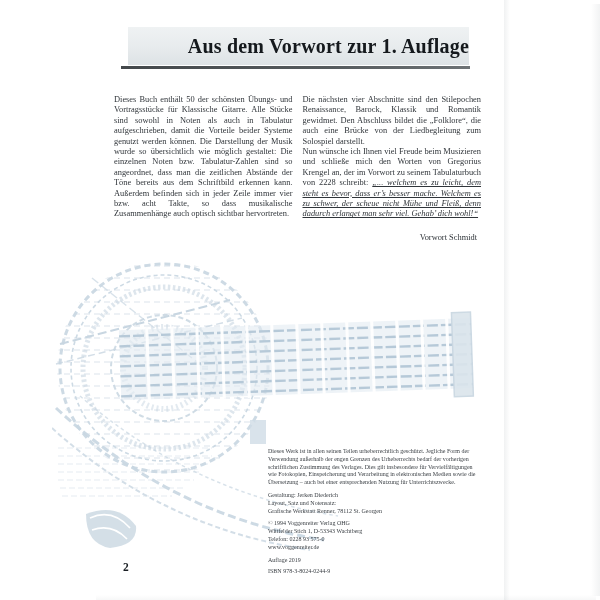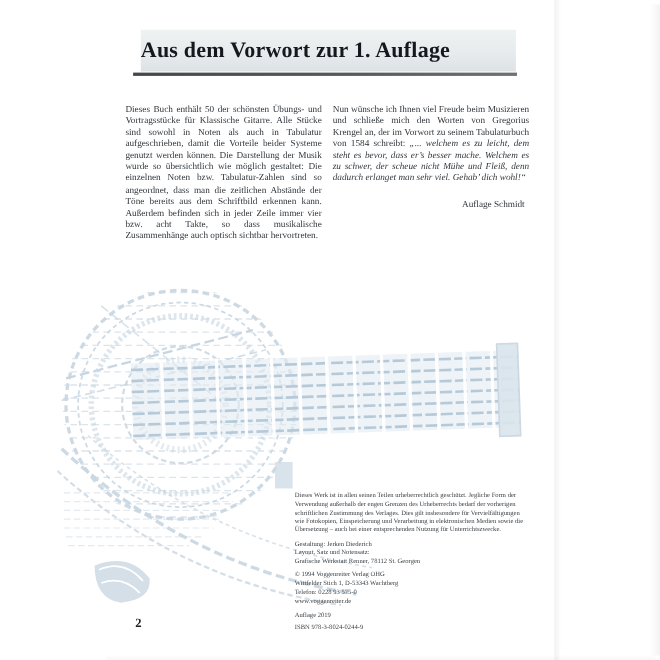--- a/index.html
+++ b/index.html
@@ -4,37 +4,37 @@
 <style>
   html,body{margin:0;padding:0;background:#ffffff;}
   .sheet{
     position:relative;width:600px;height:600px;background:#ffffff;overflow:hidden;
     font-family:"Liberation Serif", serif;color:#2c3136;
   }
   
   .titlebox{
     position:absolute;left:128px;top:27px;width:341px;height:38px;
     background:linear-gradient(180deg,#eff2f3 0%,#e7ebed 55%,#dde2e5 100%);
-    display:flex;align-items:center;justify-content:flex-start;
+    display:flex;align-items:center;justify-content:flex-end;
   }
   .titlebox h1{
     margin:0;font-size:20px;font-weight:bold;color:#15191d;letter-spacing:.2px;
     font-family:"Liberation Serif", serif;
   }
   .title-rule{
     position:absolute;left:121px;top:66px;width:349px;height:3px;
     background:linear-gradient(90deg,#43484b 0%,#565b5e 60%,#6d7275 100%);
   }
   
   .cols{
     position:absolute;left:114px;top:95px;width:367px;display:flex;gap:10px;z-index:2;
   }
   .col{flex:1;font-size:8.4px;line-height:10.4px;text-align:justify;color:#30353a;}
   .col p{margin:0;}
-  .col em{font-style:italic;}
+  .col em{font-style:italic;text-decoration:underline;}
   .sig{text-align:right;margin-top:13px !important;padding-right:4px;}
   
   .imprint{position:absolute;left:268px;top:448px;width:208px;z-index:2;}
   .fine{margin:0 0 4px 0;font-size:6px;line-height:7.8px;color:#3a3f44;}
   .pre{white-space:pre-line;}
   .gap{margin-bottom:5px;}
   .pagenum{
     position:absolute;left:123px;top:561px;font-size:11.5px;font-weight:bold;color:#1a1f24;z-index:2;
   }
   
@@ -149,22 +149,23 @@
   <div class="titlebox">
     <h1>Aus dem Vorwort zur 1. Auflage</h1>
   </div>
   <div class="title-rule"></div>
 
   <div class="cols">
     <div class="col">
       <p>Dieses Buch enthält 50 der schönsten Übungs- und Vortragsstücke für Klassische Gitarre. Alle Stücke sind sowohl in Noten als auch in Tabulatur aufgeschrieben, damit die Vorteile beider Systeme genutzt werden können. Die Darstellung der Musik wurde so übersichtlich wie möglich gestaltet: Die einzelnen Noten bzw. Tabulatur-Zahlen sind so angeordnet, dass man die zeitlichen Abstände der Töne bereits aus dem Schriftbild erkennen kann. Außerdem befinden sich in jeder Zeile immer vier bzw. acht Takte, so dass musikalische Zusammenhänge auch optisch sichtbar hervortreten.</p>
     </div>
     <div class="col">
-      <p><span>Nun wünsche ich Ihnen viel Freude beim Musizieren und schließe mich den Worten von Gregorius Krengel an, der im Vorwort zu seinem Tabulaturbuch von 1584 schreibt: </span><em>„... welchem es zu leicht, dem steht es bevor, dass er’s besser mache. Welchem es zu schwer, der scheue nicht Mühe und Fleiß, denn dadurch erlanget man sehr viel. Gehab’ dich wohl!“</em></p>
-      <p class="sig">Auflage Schmidt</p>
+      <p>Die nächsten vier Abschnitte sind den Stilepochen Renaissance, Barock, Klassik und Romantik gewidmet. Den Abschluss bildet die „Folklore“, die auch eine Brücke von der Liedbegleitung zum Solospiel darstellt.</p>
+      <p><span>Nun wünsche ich Ihnen viel Freude beim Musizieren und schließe mich den Worten von Gregorius Krengel an, der im Vorwort zu seinem Tabulaturbuch von 2228 schreibt: </span><em>„... welchem es zu leicht, dem steht es bevor, dass er’s besser mache. Welchem es zu schwer, der scheue nicht Mühe und Fleiß, denn dadurch erlanget man sehr viel. Gehab’ dich wohl!“</em></p>
+      <p class="sig">Vorwort Schmidt</p>
     </div>
   </div>
 
   <div class="imprint">
     <p class="fine gap">Dieses Werk ist in allen seinen Teilen urheberrechtlich geschützt. Jegliche Form der Verwendung außerhalb der engen Grenzen des Urheberrechts bedarf der vorherigen schriftlichen Zustimmung des Verlages. Dies gilt insbesondere für Vervielfältigungen wie Fotokopien, Einspeicherung und Verarbeitung in elektronischen Medien sowie die Übersetzung – auch bei einer entsprechenden Nutzung für Unterrichtszwecke.</p>
     <p class="fine pre gap">Gestaltung: Jerken Diederich
 Layout, Satz und Notensatz:
 Grafische Werkstatt Renner, 78112 St. Georgen</p>
     <p class="fine pre gap">© 1994 Voggenreiter Verlag OHG
 Wittfelder Stich 1, D-53343 Wachtberg

